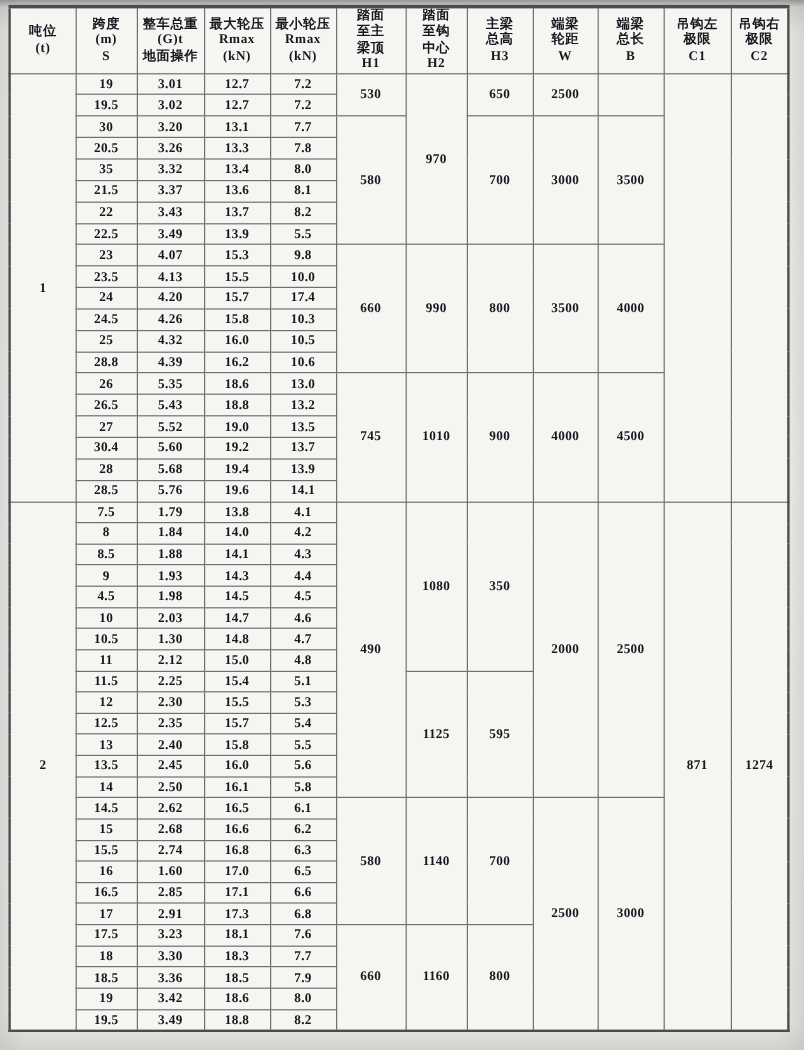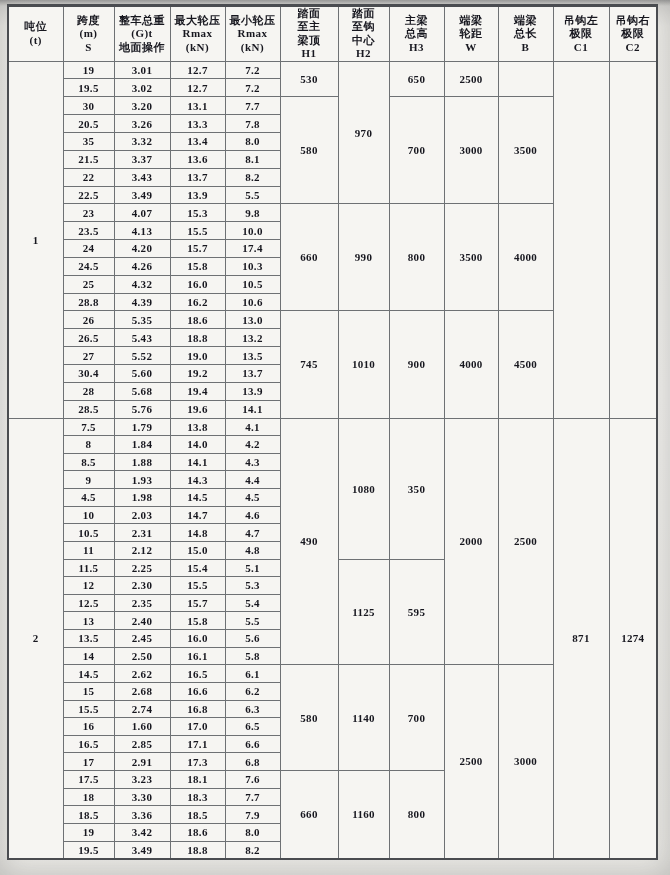--- a/index.html
+++ b/index.html
@@ -294,21 +294,21 @@
           <td>4.5</td>
         </tr>
         <tr class="sec2">
           <td>10</td>
           <td>2.03</td>
           <td>14.7</td>
           <td>4.6</td>
         </tr>
         <tr class="sec2">
           <td>10.5</td>
-          <td>2.31</td>
+          <td>1.30</td>
           <td>14.8</td>
           <td>4.7</td>
         </tr>
         <tr class="sec2">
           <td>11</td>
           <td>2.12</td>
           <td>15.0</td>
           <td>4.8</td>
         </tr>
         <tr class="sec2">

